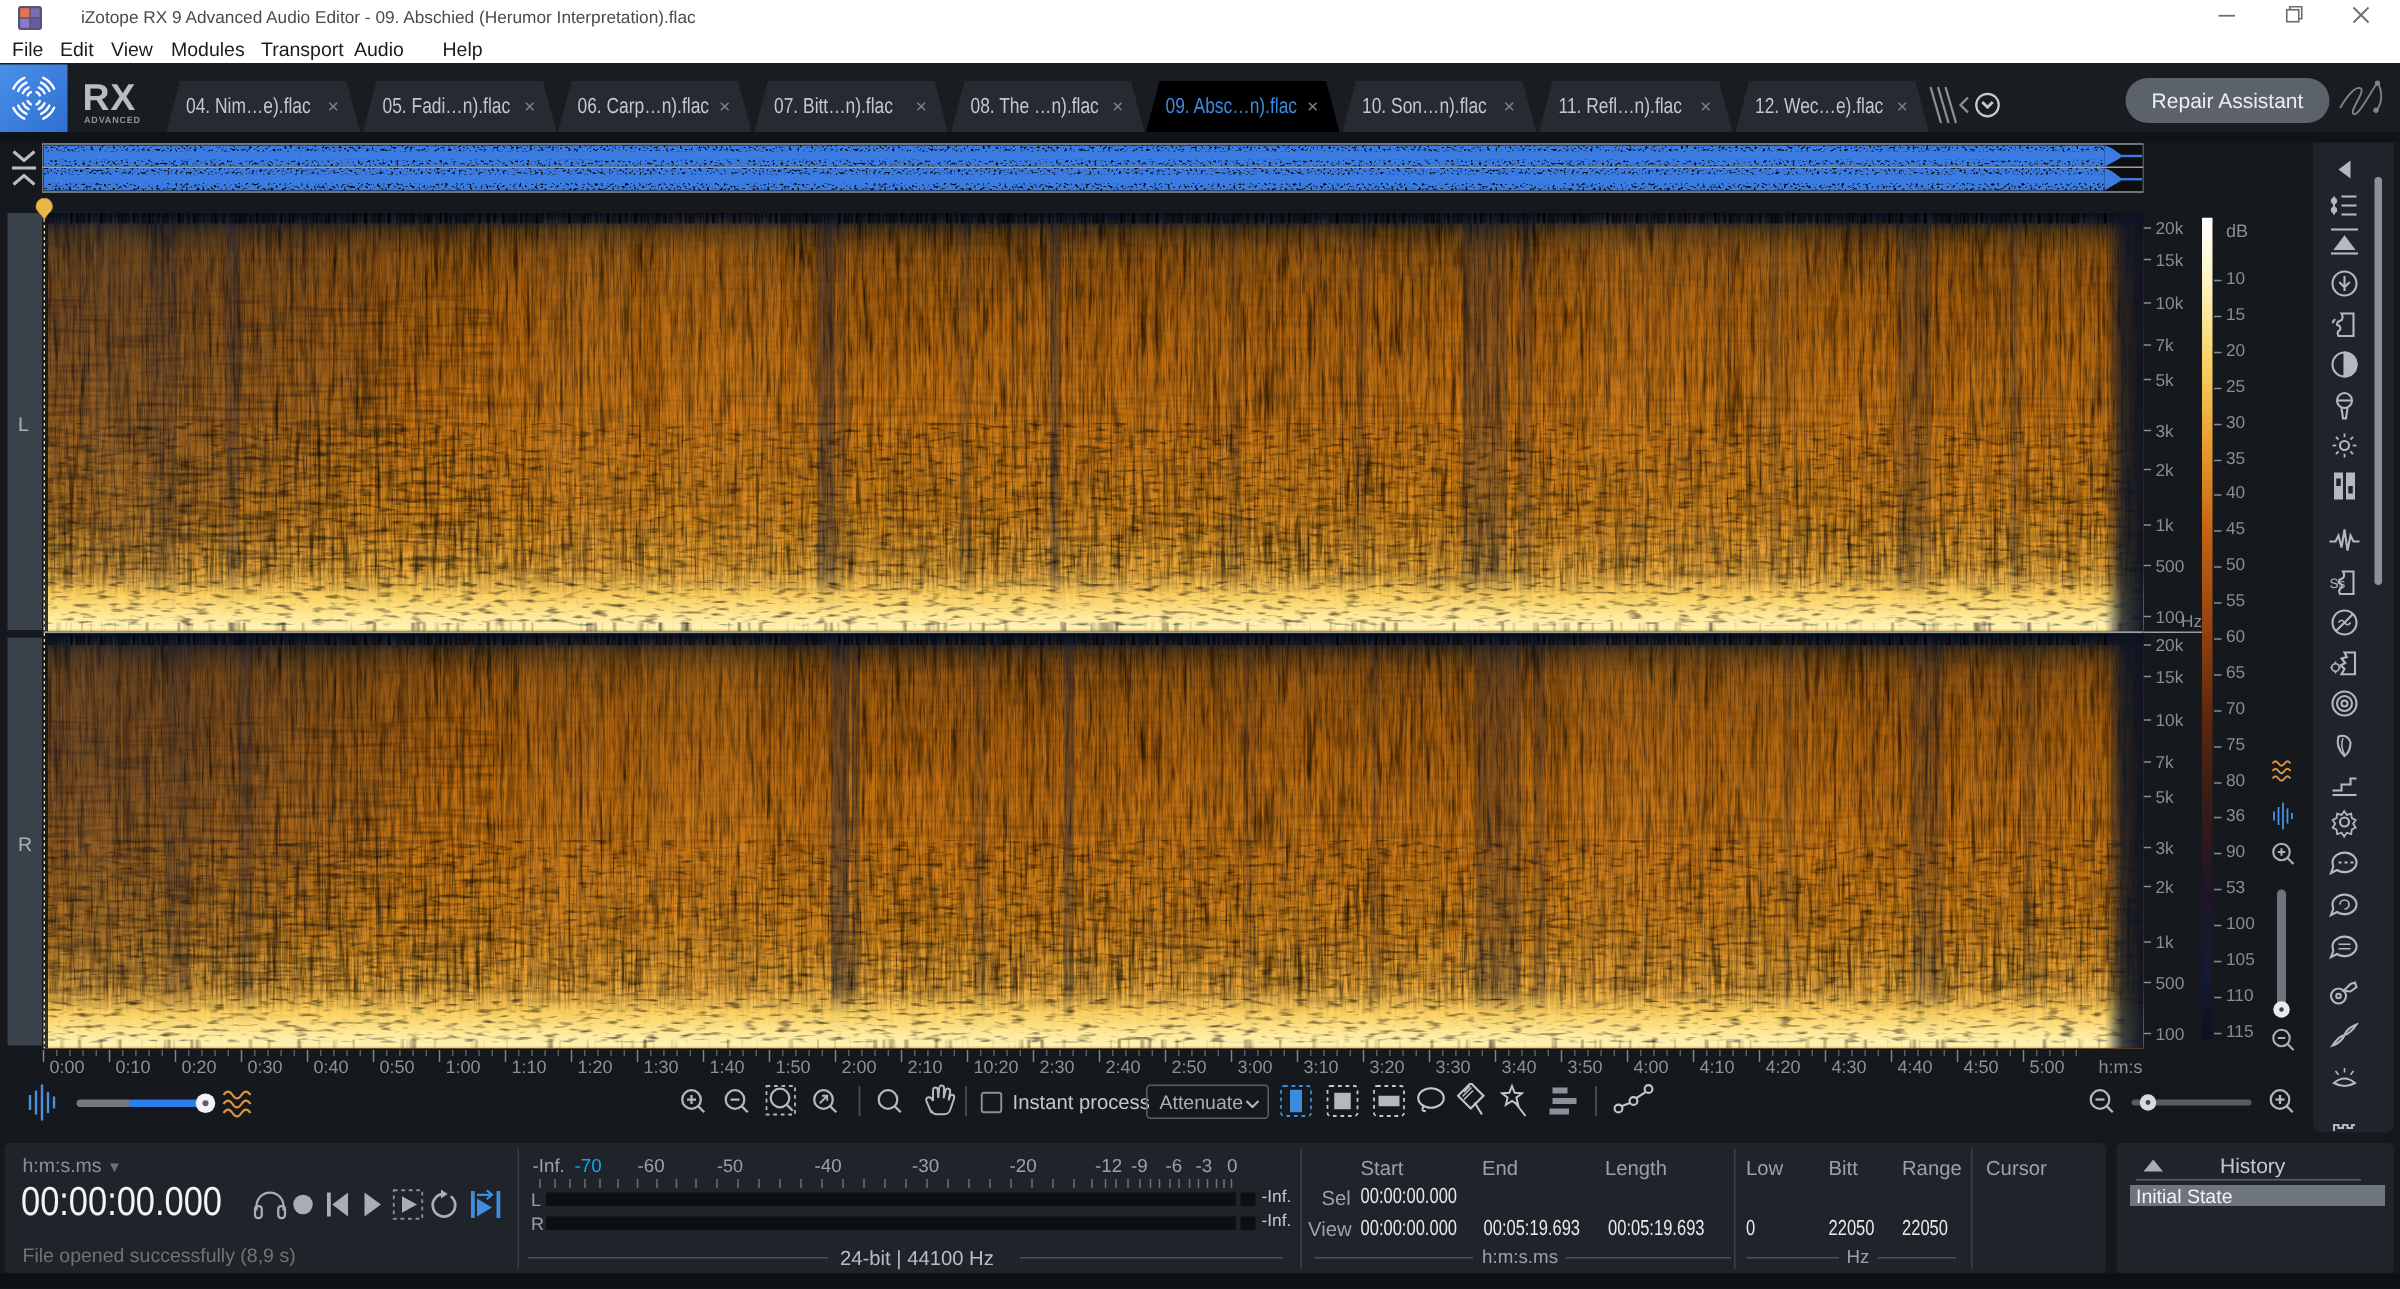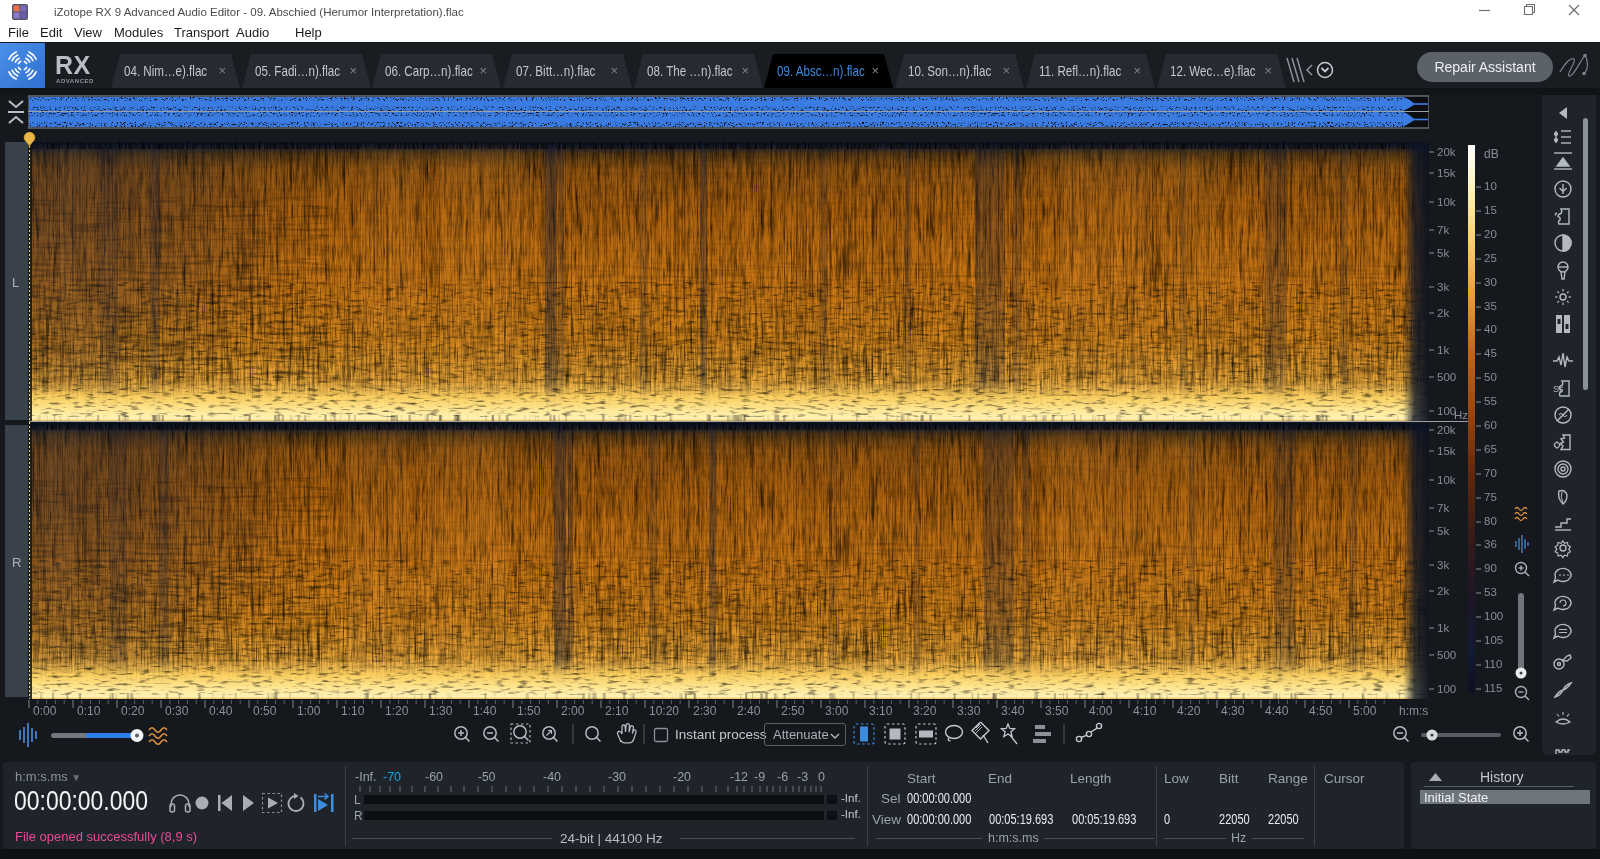--- a/index.html
+++ b/index.html
@@ -809,21 +809,21 @@
       <line x1="136.4" y1="15.4" x2="140.5" y2="19.5"></line>
       <line x1="129" y1="11" x2="135" y2="11"></line>
       <line x1="132" y1="8" x2="132" y2="14"></line>
 </g>
 </svg>
 <div class="abs botpanel"></div>
 <div class="abs histpanel"></div>
 <div class="abs botstrip"></div>
 <div class="abs" style="left:15px;top:769px;font-size:13px;color:#8a9198">h:m:s.ms <span style="color:#6a7076;font-size:10px">▼</span></div>
 <div class="abs" style="left:14px;top:786px;font-size:27px;color:#f2f4f6;transform:scaleX(0.85);transform-origin:0 0;white-space:nowrap">00:00:00.000</div>
-<div class="abs" style="left:15px;top:829px;font-size:13px;color:#ec4899">File opened successfully (8,9 s)</div>
+<div class="abs" style="left:15px;top:829px;font-size:13px;color:#737373">File opened successfully (8,9 s)</div>
 <svg class="abs" style="left:168px;top:791px" width="180" height="24">
 <g stroke="#a9aeb4" stroke-width="1.5" fill="none">
 <path d="M 3 16 v -3 a 9 9 0 0 1 18 0 v 3"></path>
 <rect x="2" y="13" width="4.5" height="8" rx="2"></rect>
       <rect x="17.5" y="13" width="4.5" height="8" rx="2"></rect>
 </g>
 <circle cx="34" cy="12" r="6.5" fill="#a9aeb4"></circle>
 <g fill="#a9aeb4">
 <rect x="50" y="4" width="2.5" height="16"></rect>
       <path d="M 64 4 L 64 20 L 53.5 12 Z"></path>

